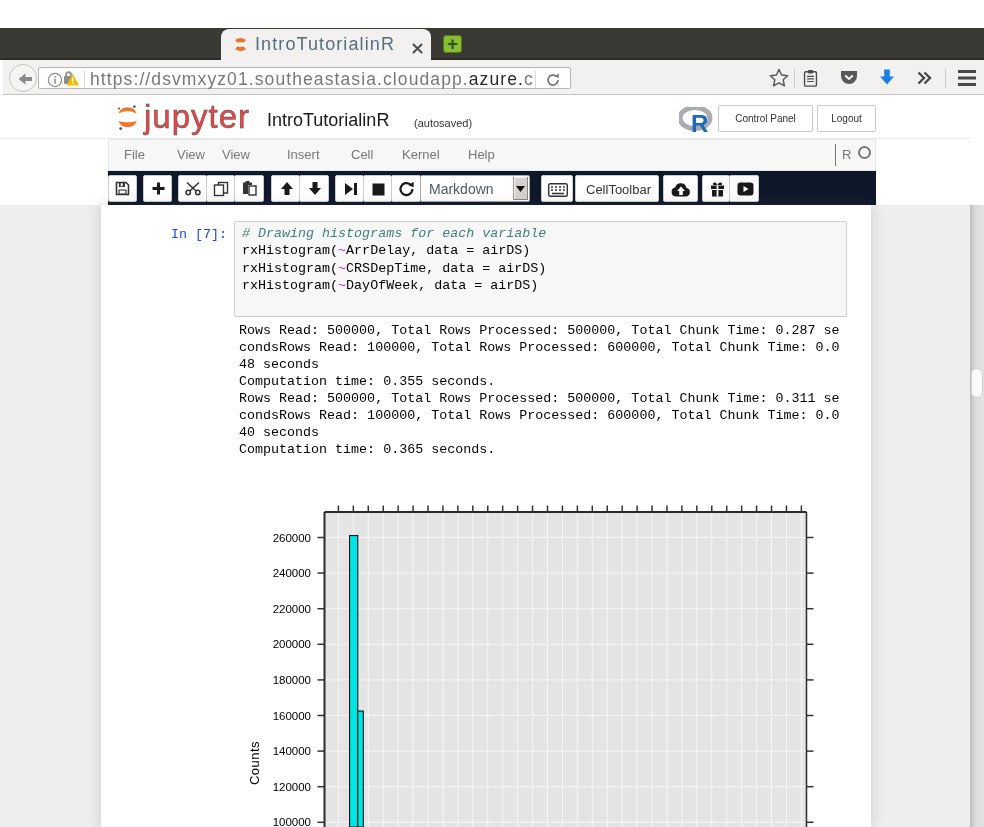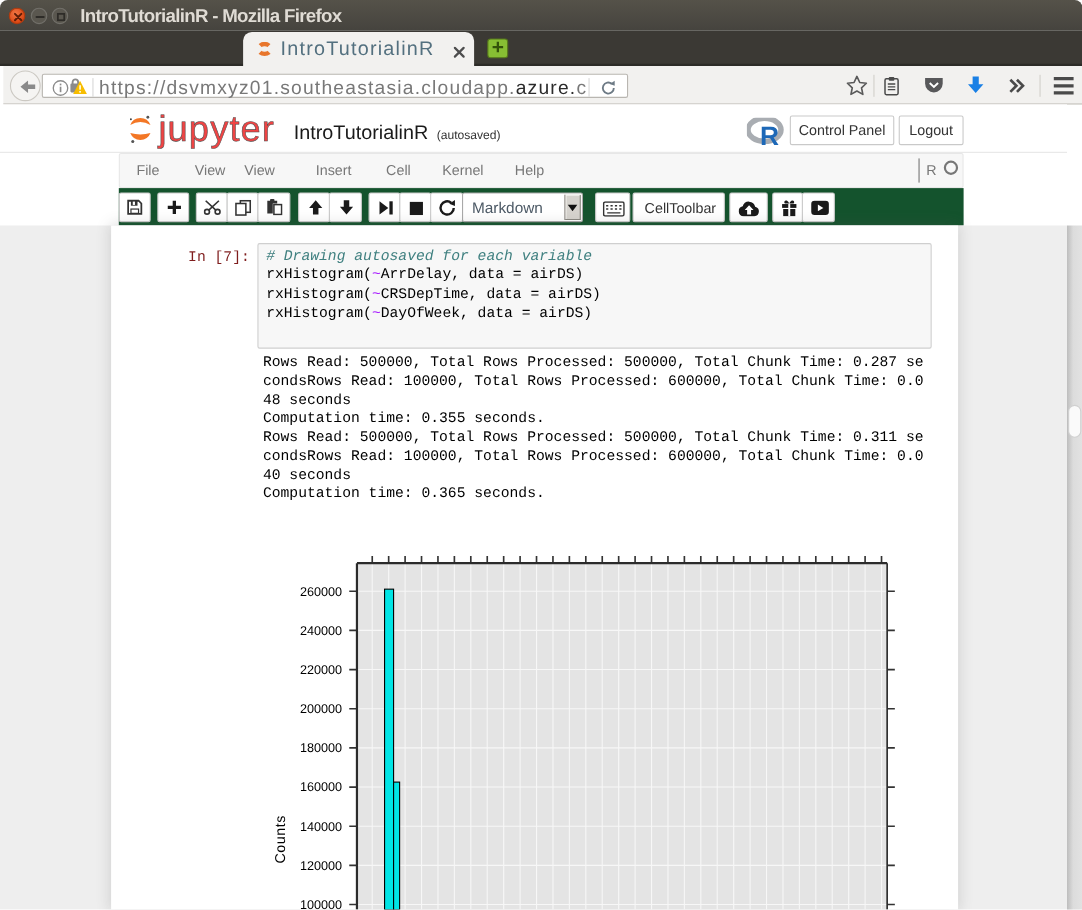--- a/index.html
+++ b/index.html
@@ -38,70 +38,52 @@
 #searchbox { position:absolute; left:577px; top:7px; width:176px; height:20px; background:#fff; border:1px solid #b9b6b1; border-radius:2px; }
 .urltext { position:absolute; left:51px; top:1px; font-size:17.5px; color:#787878; white-space:nowrap; overflow:hidden; width:466px; letter-spacing:1.1px;}
 .urltext b { color:#2b2b2b; font-weight:normal; }
 #searchbox span { position:absolute; left:22px; top:0px; font-size:17px; color:#9b9b9b; letter-spacing:0.9px; }
 
 
 #jpage { left:0; top:95px; width:970px; height:732px; background:#fff; overflow:hidden; }
 #jheader { position:absolute; left:0; top:0; width:970px; height:44px; background:#fff; border-bottom:1px solid #e7e7e7;}
 #jlogo-text { position:absolute; left:144px; top:3px; font-size:33px; color:#ef4444; letter-spacing:1.0px; -webkit-text-stroke:0.5px #4e4e4e; }
 #jtitle { position:absolute; left:267px; top:15px; font-size:18px; color:#1a1a1a; }
-#jauto { position:absolute; left:397px; top:22px; font-size:11px; color:#333; }
-.hbtn { position:absolute; top:10px; height:27px; background:#fff; border:1px solid #c9c9c9; border-radius:2px; font-size:13px; color:#333; text-align:center; }
+#jauto { position:absolute; left:414px; top:22px; font-size:11px; color:#333; }
+.hbtn { position:absolute; top:10px; height:27px; background:#fff; border:1px solid #c9c9c9; border-radius:2px; font-size:10px; color:#333; text-align:center; }
 #btn-cp { left:718px; width:95px; line-height:25px;}
 #btn-lo { left:817px; width:59px; line-height:25px;}
 
 #jmenubar { position:absolute; left:108px; top:44px; width:768px; height:32px; background:#f7f7f7; border:1px solid #e7e7e7; border-radius:2px; }
 .mitem { position:absolute; top:7px; font-size:13px; color:#777; }
 #kernind { position:absolute; top:44px; left:828px; width:48px; height:32px; }
 
-#jtoolbar { position:absolute; left:108px; top:76px; width:768px; height:34px; background:#14532d; }
+#jtoolbar { position:absolute; left:108px; top:76px; width:768px; height:34px; background:#0f172a; }
 .tbtn { position:absolute; top:4px; height:27px; background:#fff; border:1px solid #cccccc; border-radius:2px; }
 .tbtn svg { position:absolute; }
 
 
 #jbody { position:absolute; left:0; top:110px; width:970px; height:622px; background:#eeeeee; }
 #nbcontainer { position:absolute; left:101px; top:0px; width:770px; height:622px; background:#fff; box-shadow:0 0 12px 1px rgba(87,87,87,0.2); }
 
 .mono { font-family:"Liberation Mono", monospace; font-size:13.35px; line-height:17px; white-space:pre; }
-#prompt { position:absolute; left:171px; top:21px; color:#7f1d1d; }
+#prompt { position:absolute; left:171px; top:21px; color:#1d4ed8; }
 #inputbox { position:absolute; left:234px; top:16px; width:613px; height:96px; background:#f7f7f7; border:1px solid #cfcfcf; border-radius:2px; }
 #code { position:absolute; left:7px; top:3px; line-height:17.3px; color:#000; }
 .cmt { color:#408080; font-style:italic; }
 .op { color:#aa22ff; }
 #outtext { position:absolute; left:239px; top:117px; color:#000; }
 
 
 #sbtrack { left:970px; top:205px; width:14px; height:622px; background:linear-gradient(90deg,#bdbdbd,#dcdcdc 40%,#e2e2e2); }
 #sbthumb { position:absolute; left:1px; top:163px; width:12px; height:30px; background:#fafafa; border:1px solid #d0d0d0; border-radius:6px; }
 </style>
 </head>
 <body>
 <div id="stage">
-  <div id="titlebar" class="abs">
-    <div id="btn-close" class="winbtn">
-        <svg width="15" height="15" viewBox="0 0 15 15">
-          <path d="M4.6 4.6 L10.4 10.4 M10.4 4.6 L4.6 10.4" stroke="#5e1d07" stroke-width="1.8" stroke-linecap="round"></path>
-        </svg>
-      </div>
-    <div id="btn-min" class="winbtn">
-        <svg width="15" height="15" viewBox="0 0 15 15">
-          <path d="M4.2 7.5 H10.8" stroke="#2e2c28" stroke-width="1.8" stroke-linecap="round"></path>
-        </svg>
-      </div>
-    <div id="btn-max" class="winbtn">
-        <svg width="15" height="15" viewBox="0 0 15 15">
-          <rect x="4.6" y="4.6" width="5.8" height="5.8" fill="none" stroke="#2e2c28" stroke-width="1.6"></rect>
-        </svg>
-      </div>
-    <div id="wintitle">IntroTutorialinR - Mozilla Firefox</div>
-  </div>
 
   <div id="tabbar" class="abs">
     <div id="tab-active">
       <div class="tab-favicon"></div>
       <div class="tab-label">IntroTutorialinR</div>
       <div class="tab-close"><svg width="11" height="11" viewBox="0 0 11 11">
             <path d="M1.5 1.5 L9.5 9.5 M9.5 1.5 L1.5 9.5" stroke="#4d4d4d" stroke-width="2" stroke-linecap="round"></path>
           </svg></div>
     </div>
     <div id="newtab">+</div>
@@ -287,21 +269,21 @@
           </svg>
         </div>
         <div class="tbtn" style="left: 467px; width: 84px;">
           <span style="position:absolute;left:10px;top:6px;font-size:13px;color:#333;">CellToolbar</span>
         </div>
       </div>
     <div id="jbody">
       <div id="nbcontainer"></div>
       <div id="prompt" class="mono">In [7]:</div>
       <div id="inputbox">
-        <div id="code" class="mono"><span class="cmt"># Drawing autosaved for each variable</span>
+        <div id="code" class="mono"><span class="cmt"># Drawing histograms for each variable</span>
 rxHistogram(<span class="op">~</span>ArrDelay, data = airDS)
 rxHistogram(<span class="op">~</span>CRSDepTime, data = airDS)
 rxHistogram(<span class="op">~</span>DayOfWeek, data = airDS)</div>
       </div>
       <div id="outtext" class="mono">Rows Read: 500000, Total Rows Processed: 500000, Total Chunk Time: 0.287 se
 condsRows Read: 100000, Total Rows Processed: 600000, Total Chunk Time: 0.0
 48 seconds
 Computation time: 0.355 seconds.
 Rows Read: 500000, Total Rows Processed: 500000, Total Chunk Time: 0.311 se
 condsRows Read: 100000, Total Rows Processed: 600000, Total Chunk Time: 0.0

